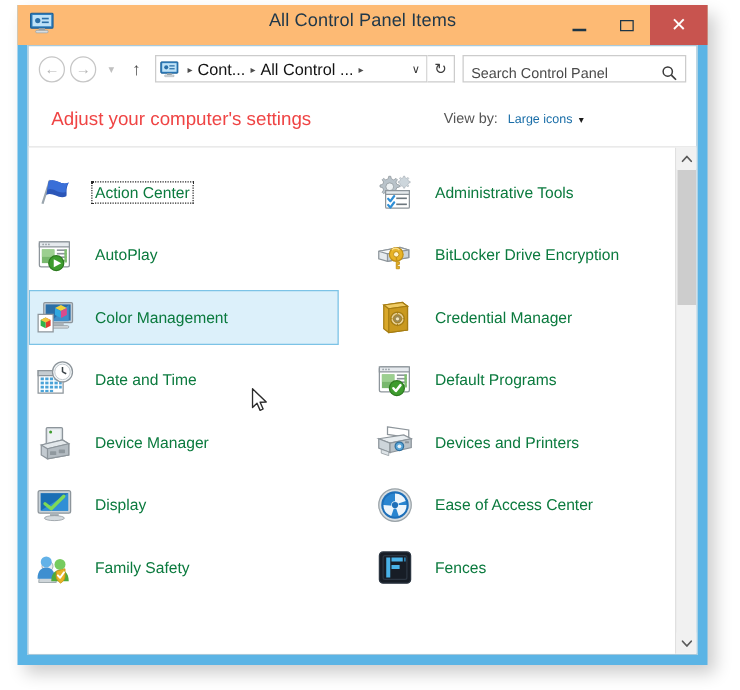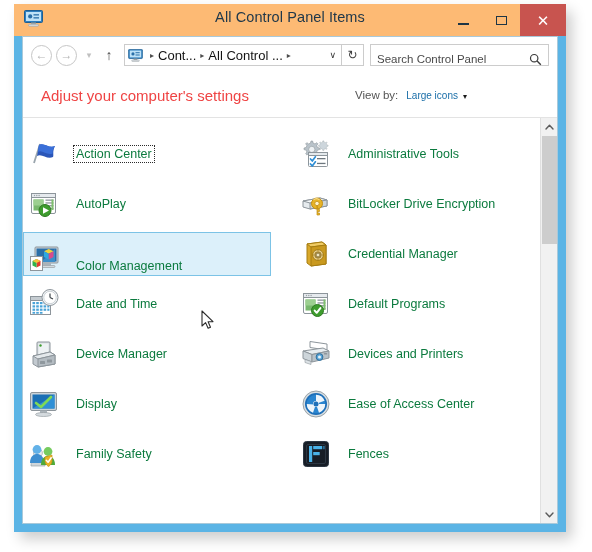--- a/index.html
+++ b/index.html
@@ -286,21 +286,20 @@
     display: flex;
     align-items: center;
     padding-left: 4px;
     margin-bottom: 6px;
     box-sizing: border-box;
     border: 1px solid transparent;
   }
   .cp-item.selected {
     background: #dcf0fa;
     border: 1px solid #7cc3e6;
-    align-items: flex-end;
   }
   .item-icon {
     width: 32px;
     height: 32px;
     flex: 0 0 auto;
     margin-right: 13px;
     display: flex;
     align-items: center;
     justify-content: center;
   }

